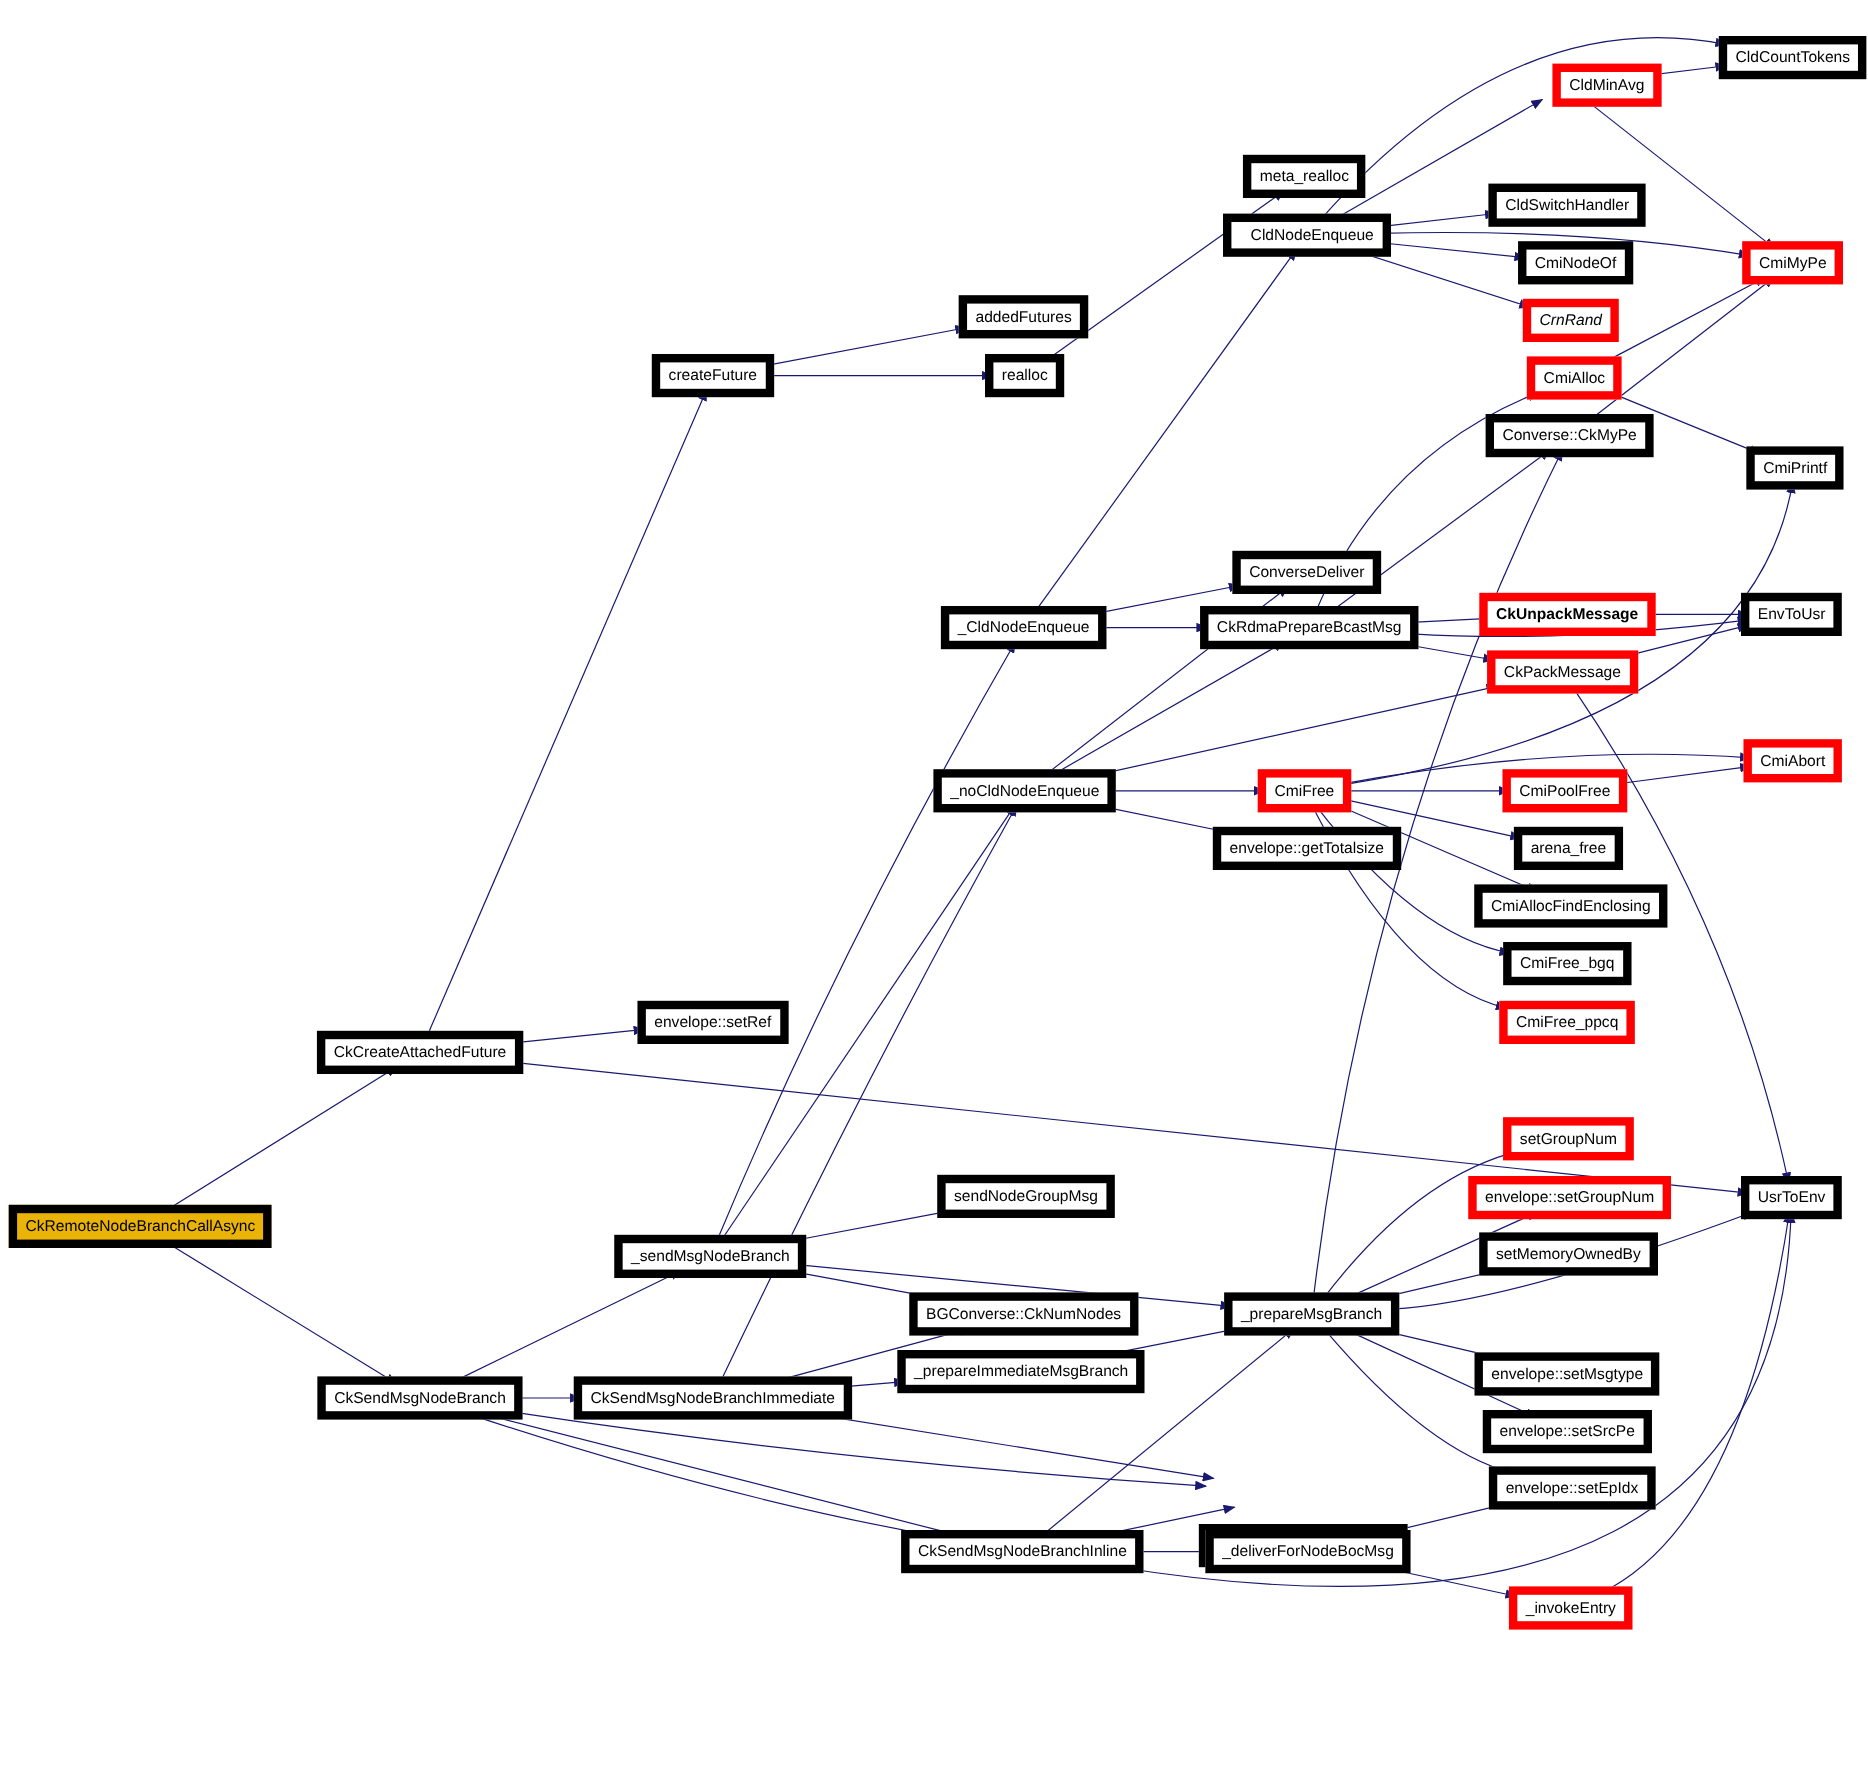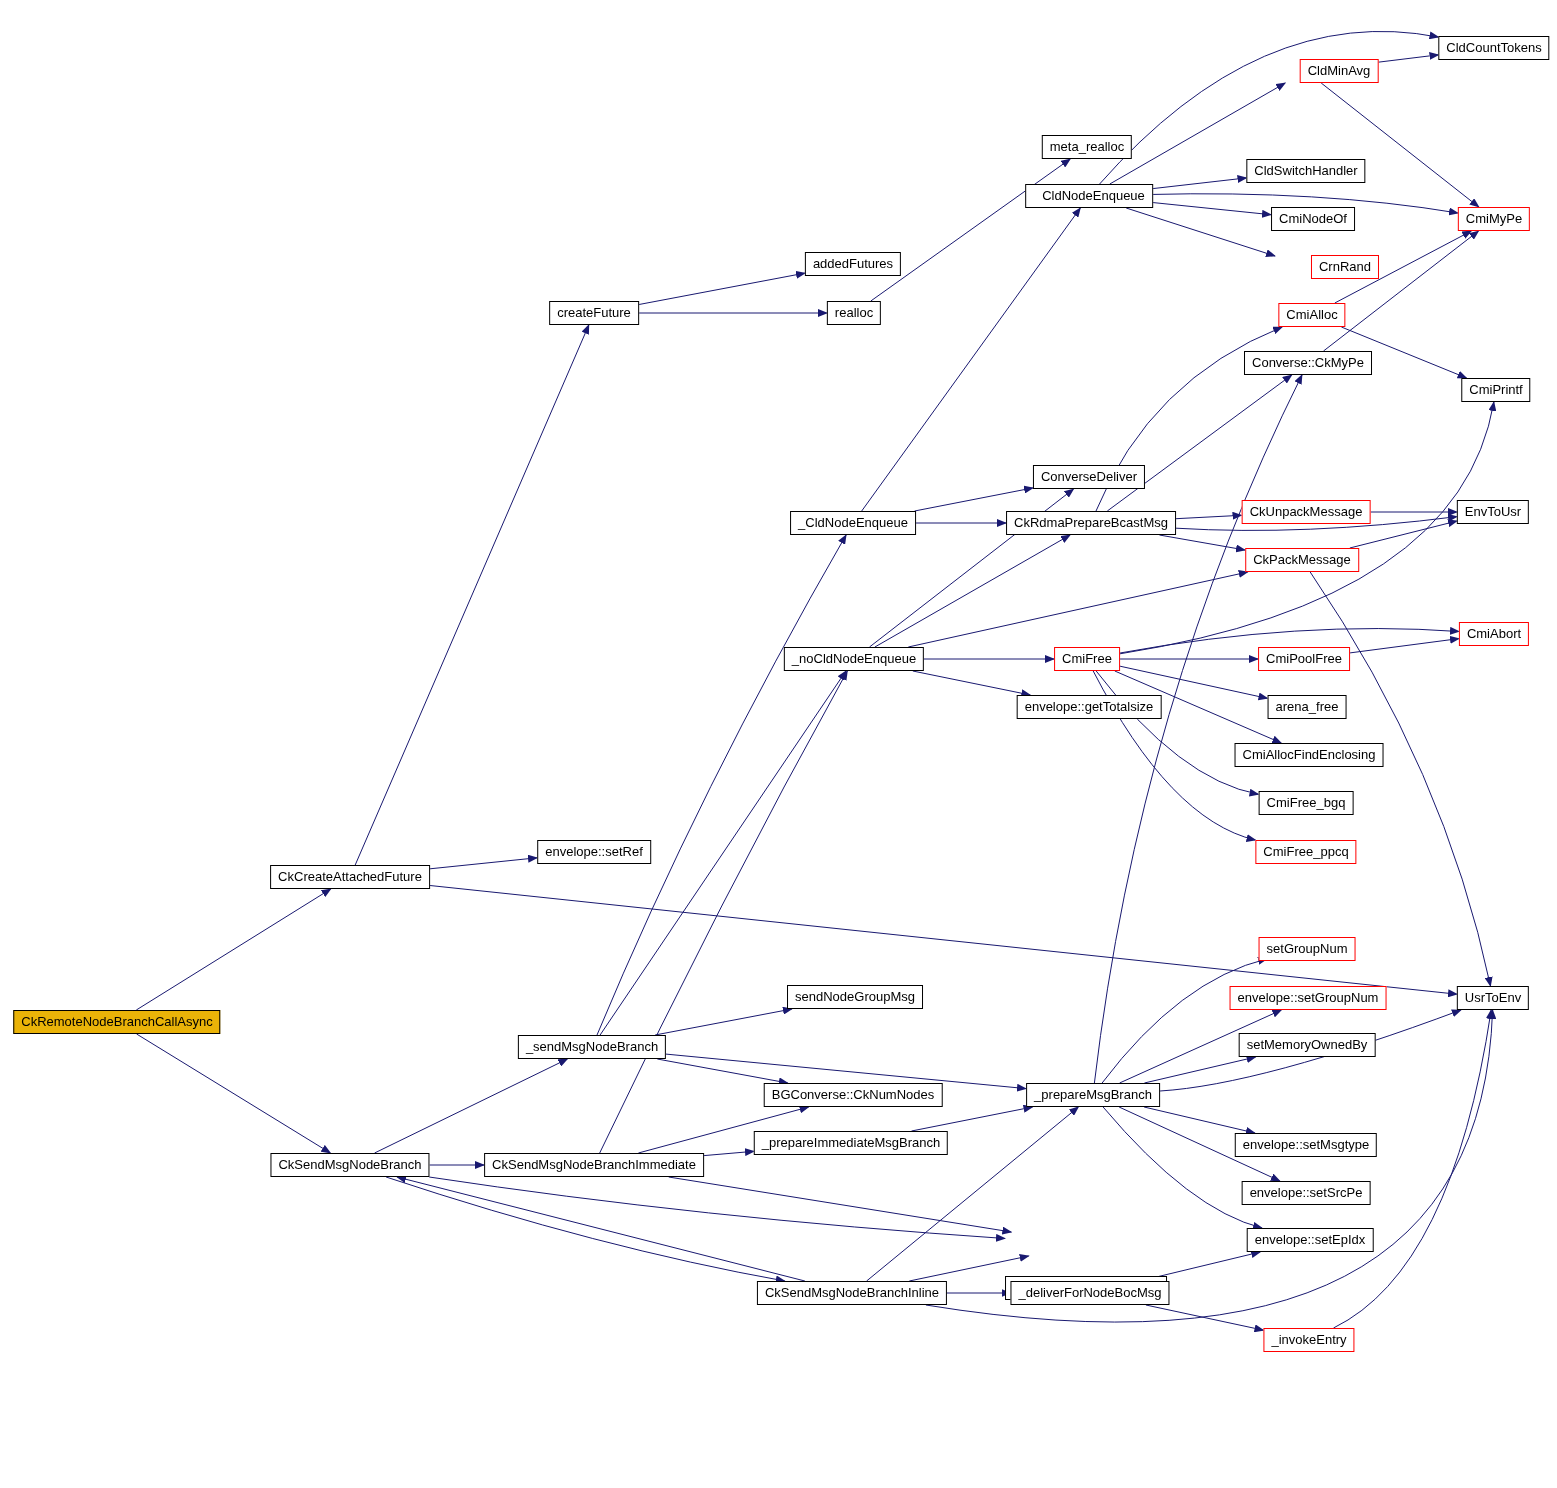--- a/index.html
+++ b/index.html
@@ -9,21 +9,21 @@
     width:1557px;height:1488px;
     background:#ffffff;
     font-family:"Liberation Sans", sans-serif;
     overflow:hidden;
   }
   #edges{position:absolute;left:0;top:0;z-index:0;pointer-events:none;}
   .node{
     position:absolute;
     transform:translate(-50%,-50%);
     background:#ffffff;
-    border:1px solid #ef4444;
+    border:7px solid #ef4444;
     padding:3px 7px;
     font-size:13px;
     line-height:16px;
     color:#000000;
     white-space:nowrap;
     z-index:1;
     cursor:pointer;
     text-align:center;
   }
   .node.root{background:#bfbfbf;cursor:default;}
@@ -119,29 +119,29 @@
     <div class="node" style="left: 350px; top: 1165px; border-color: rgb(0, 0, 0);">CkSendMsgNodeBranch</div>
     <div class="node" style="left: 594px; top: 313px; border-color: rgb(0, 0, 0);">createFuture</div>
     <div class="node" style="left: 853px; top: 264px; border-color: rgb(0, 0, 0);">addedFutures</div>
     <div class="node" style="left: 854px; top: 313px; border-color: rgb(0, 0, 0);">realloc</div>
     <div class="node" style="left: 1087px; top: 147px; border-color: rgb(0, 0, 0);">meta_realloc</div>
     <div class="node" style="left: 1089px; top: 196px; border-color: rgb(0, 0, 0); padding-left: 16px;">CldNodeEnqueue</div>
     <div class="node hl" style="left: 1306px; top: 71px; border-color: rgb(255, 0, 0); margin-left: 33px;">CldMinAvg</div>
     <div class="node" style="left: 1494px; top: 48px; border-color: rgb(0, 0, 0);">CldCountTokens</div>
     <div class="node" style="left: 1306px; top: 171px; border-color: rgb(0, 0, 0);">CldSwitchHandler</div>
     <div class="node" style="left: 1313px; top: 219px; border-color: rgb(0, 0, 0);">CmiNodeOf</div>
-    <div class="node hl" style="left: 1345px; top: 267px; border-color: rgb(255, 0, 0);">CrnRand</div>
+    <div class="node hl" style="left: 1309px; top: 267px; border-color: rgb(255, 0, 0); font-style: italic;">CrnRand</div>
     <div class="node hl" style="left: 1494px; top: 219px; border-color: rgb(255, 0, 0);">CmiMyPe</div>
     <div class="node hl" style="left: 1312px; top: 315px; border-color: rgb(255, 0, 0);">CmiAlloc</div>
     <div class="node" style="left: 1308px; top: 363px; border-color: rgb(0, 0, 0);">Converse::CkMyPe</div>
     <div class="node" style="left: 1496px; top: 390px; border-color: rgb(0, 0, 0);">CmiPrintf</div>
     <div class="node" style="left: 1089px; top: 477px; border-color: rgb(0, 0, 0);">ConverseDeliver</div>
     <div class="node" style="left: 853px; top: 523px; border-color: rgb(0, 0, 0);">_CldNodeEnqueue</div>
     <div class="node" style="left: 1091px; top: 523px; border-color: rgb(0, 0, 0);">CkRdmaPrepareBcastMsg</div>
-    <div class="node hl" style="left: 1306px; top: 512px; border-color: rgb(255, 0, 0);">CkUnpackMessage</div>
+    <div class="node hl" style="left: 1306px; top: 512px; border-color: rgb(255, 0, 0); font-weight: bold;">CkUnpackMessage</div>
     <div class="node" style="left: 1493px; top: 512px; border-color: rgb(0, 0, 0);">EnvToUsr</div>
     <div class="node hl" style="left: 1302px; top: 560px; border-color: rgb(255, 0, 0);">CkPackMessage</div>
     <div class="node" style="left: 854px; top: 659px; border-color: rgb(0, 0, 0);">_noCldNodeEnqueue</div>
     <div class="node hl" style="left: 1087px; top: 659px; border-color: rgb(255, 0, 0);">CmiFree</div>
     <div class="node hl" style="left: 1494px; top: 634px; border-color: rgb(255, 0, 0);">CmiAbort</div>
     <div class="node hl" style="left: 1304px; top: 659px; border-color: rgb(255, 0, 0);">CmiPoolFree</div>
     <div class="node" style="left: 1307px; top: 707px; border-color: rgb(0, 0, 0);">arena_free</div>
     <div class="node" style="left: 1089px; top: 707px; border-color: rgb(0, 0, 0);">envelope::getTotalsize</div>
     <div class="node" style="left: 1309px; top: 755px; border-color: rgb(0, 0, 0);">CmiAllocFindEnclosing</div>
     <div class="node" style="left: 1306px; top: 803px; border-color: rgb(0, 0, 0);">CmiFree_bgq</div>

